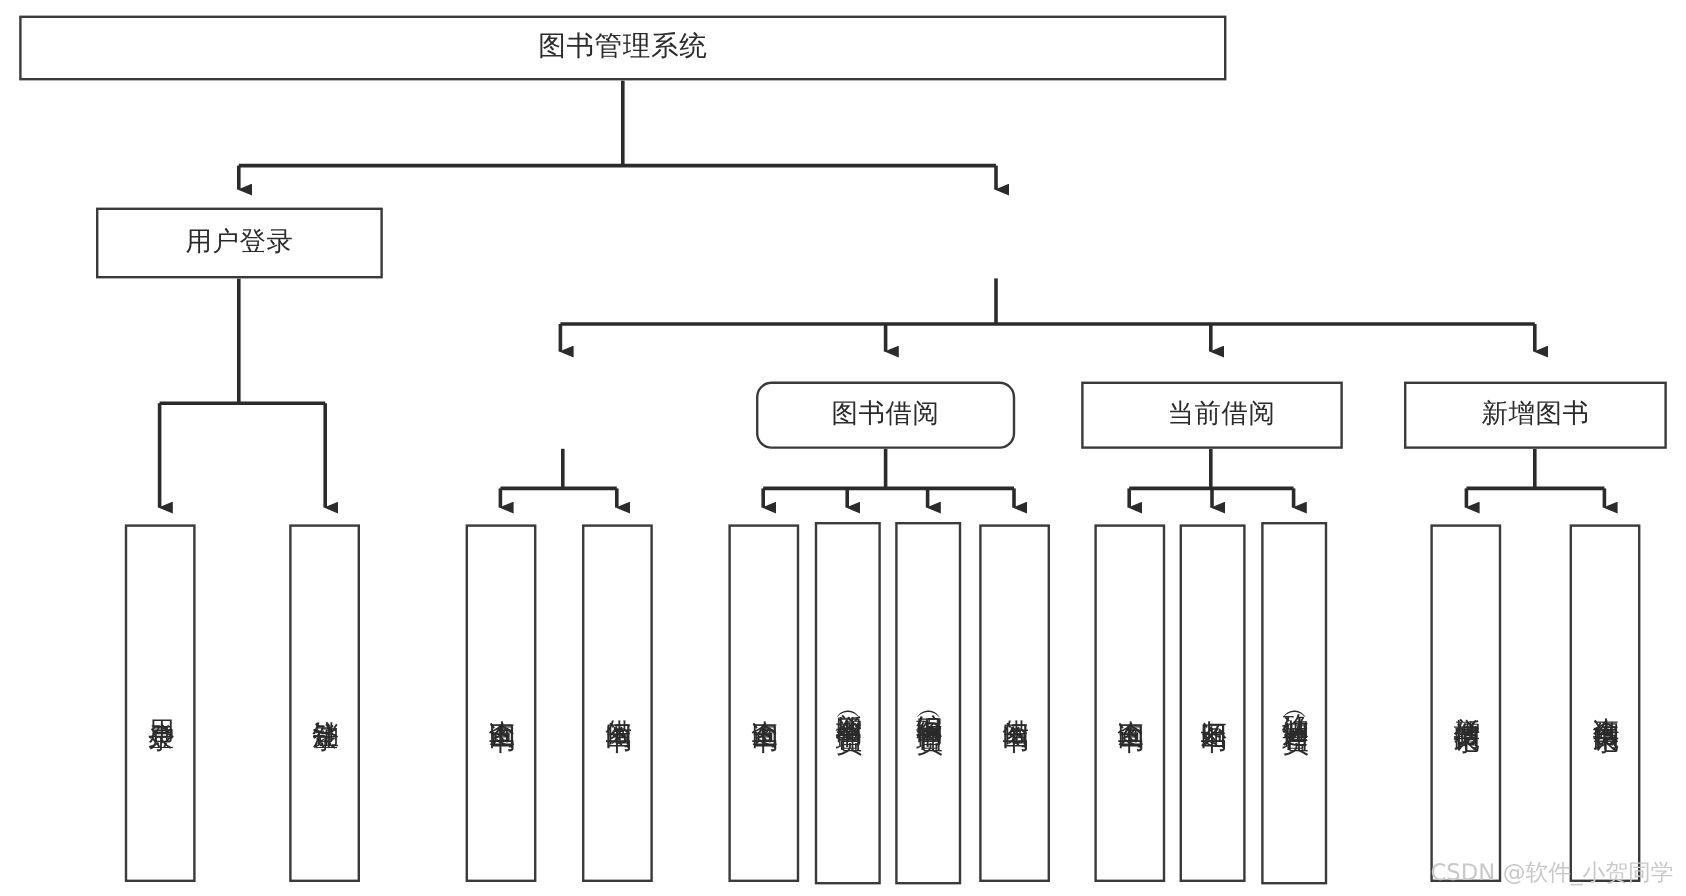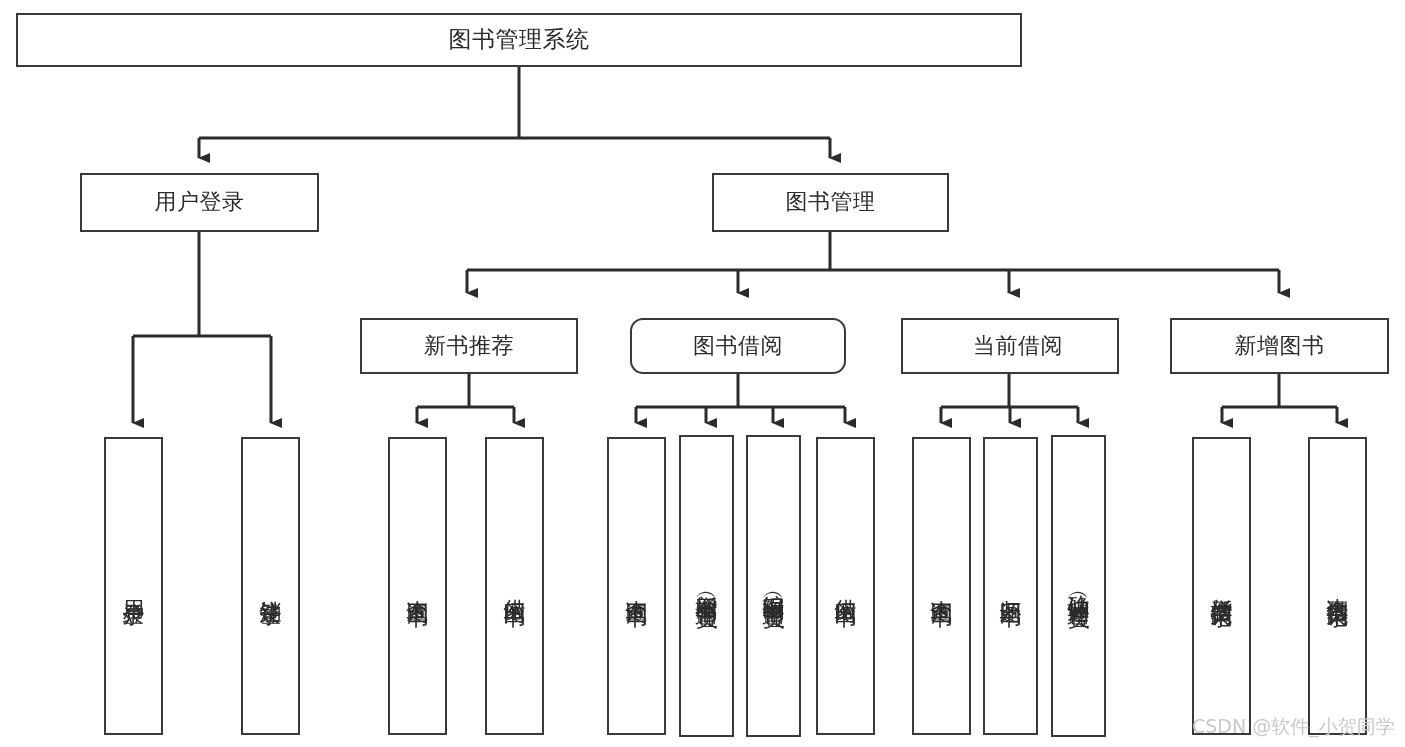--- a/index.html
+++ b/index.html
@@ -127,27 +127,21 @@
     </g>
   </svg>
 
   <div class="node horiz root" style="left:16px; top:13px; width:1006px; height:54px;">
     <span class="label">图书管理系统</span>
   </div>
 
   <div class="node horiz" style="left:80px; top:173px; width:239px; height:59px;">
     <span class="label">用户登录</span>
   </div>
-  <div class="node horiz" style="left:712px; top:173px; width:237px; height:59px;">
-    <span class="label">图书管理</span>
-  </div>
 
-  <div class="node horiz" style="left:360px; top:318px; width:218px; height:56px;">
-    <span class="label">新书推荐</span>
-  </div>
   <div class="node horiz" style="left:630px; top:318px; width:216px; height:56px;border-radius:13px;">
     <span class="label">图书借阅</span>
   </div>
   <div class="node horiz" style="left:901px; top:318px; width:218px; height:56px;padding-left:16px;">
     <span class="label">当前借阅</span>
   </div>
   <div class="node horiz" style="left:1170px; top:318px; width:219px; height:56px;">
     <span class="label">新增图书</span>
   </div>
 

